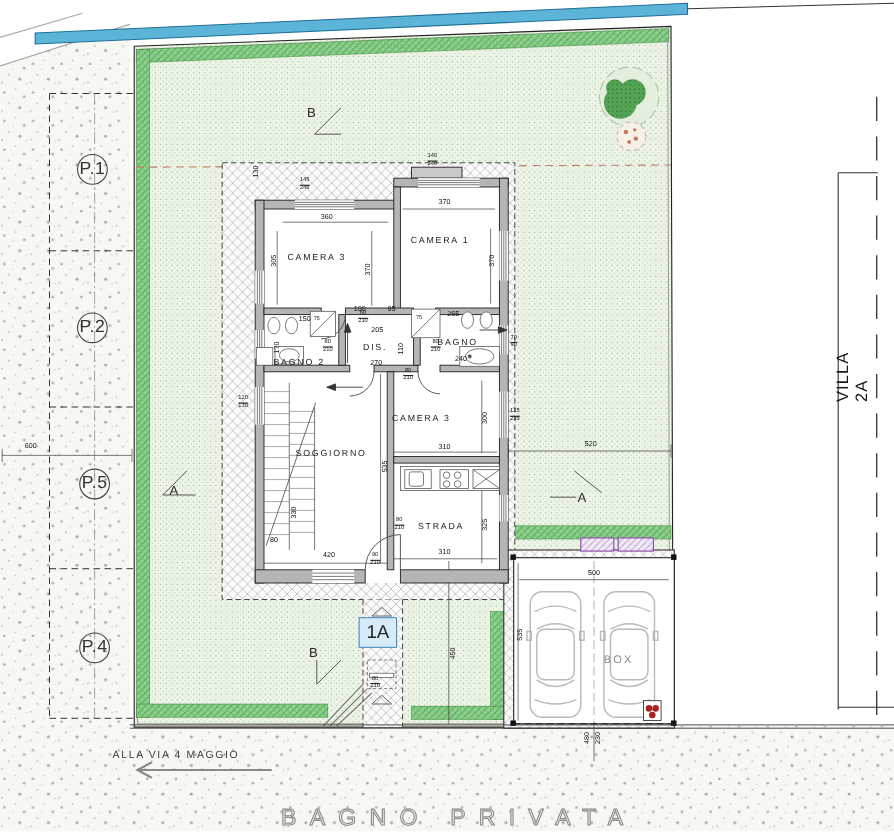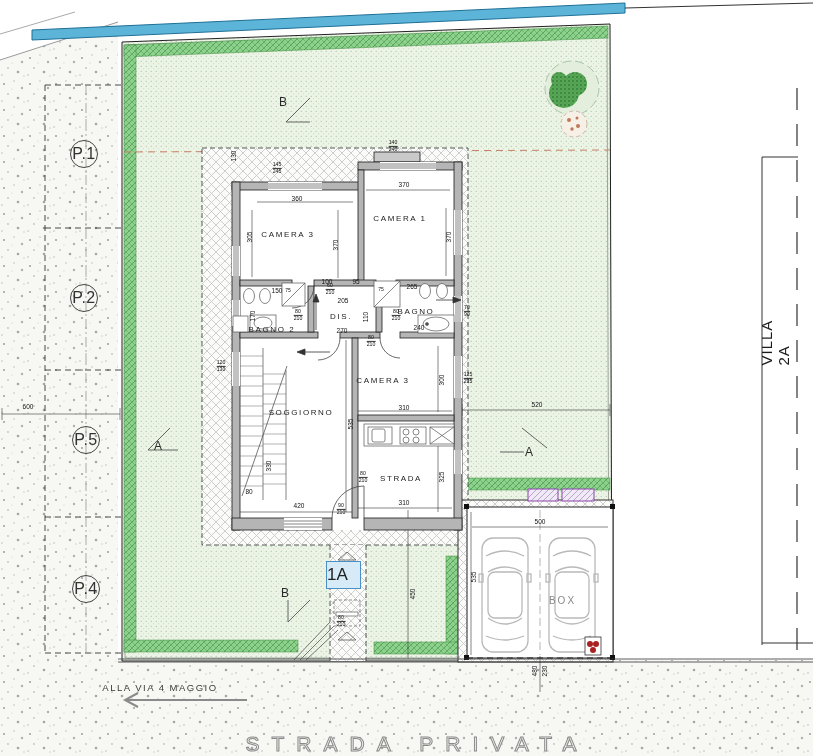--- a/index.html
+++ b/index.html
@@ -11,21 +11,21 @@
        font-family:"Liberation Sans",sans-serif;}
   .room{font-size:8px;letter-spacing:1.6px;color:#1c1c1c;text-align:right;}
   .dim{font-size:6.5px;color:#111;}
   .dim.s{font-size:5px;}
   .pair{font-size:5.2px;line-height:5.6px;text-align:center;color:#111;}
   .pair .pt{border-top:0.5px solid #333;}
   .marker{font-size:12px;color:#2a2a2a;}
   .pcircle{font-size:16px;color:#333;letter-spacing:0.5px;}
   .boxlab{font-size:10px;letter-spacing:2px;color:#8a8a8a;}
   #unit-badge{position:absolute;left:326px;top:561px;width:33px;height:26px;line-height:26px;
-      text-align:left;font-size:17px;color:#222;background:#d6eaf7;
+      text-align:center;font-size:17px;color:#222;background:#d6eaf7;
       border:1.5px solid var(--unit-blue,#4a90c4);}
   #villa-label{position:absolute;left:775px;top:343px;transform:translate(-50%,-50%) rotate(-90deg);
       font-size:15px;letter-spacing:1px;color:#1a1a1a;}
   #street-dir{position:absolute;left:160px;top:687px;transform:translate(-50%,-50%);
       font-size:9.5px;letter-spacing:1.5px;color:#3a3a3a;}
   #street-name{position:absolute;left:417px;top:744px;transform:translate(-50%,-50%);
       font-size:21px;letter-spacing:12px;color:#f2f2ee;-webkit-text-stroke:1px #8a8a8a;}
 </style>
 </head>
 <body>
@@ -480,15 +480,15 @@
       <div class="lab pcircle" style="left: 84px; top: 154px; transform: translate(-50%, -50%);">P.1</div>
       <div class="lab pcircle" style="left: 84px; top: 298px; transform: translate(-50%, -50%);">P.2</div>
       <div class="lab pcircle" style="left: 86px; top: 440px; transform: translate(-50%, -50%);">P.5</div>
       <div class="lab pcircle" style="left: 86px; top: 589px; transform: translate(-50%, -50%);">P.4</div>
       <div class="lab boxlab" style="left: 541px; top: 600px; transform: translate(-50%, -50%); padding-left: 43px;">BOX</div>
     </div>
 
 <div id="unit-badge">1A</div>
 <div id="villa-label">VILLA 2A</div>
 <div id="street-dir">ALLA VIA 4 MAGGIO</div>
-<div id="street-name">STRADA PRIVATA</div>
+<div id="street-name">BAGNO PRIVATA</div>
 
 </div>
 
 </body></html>

